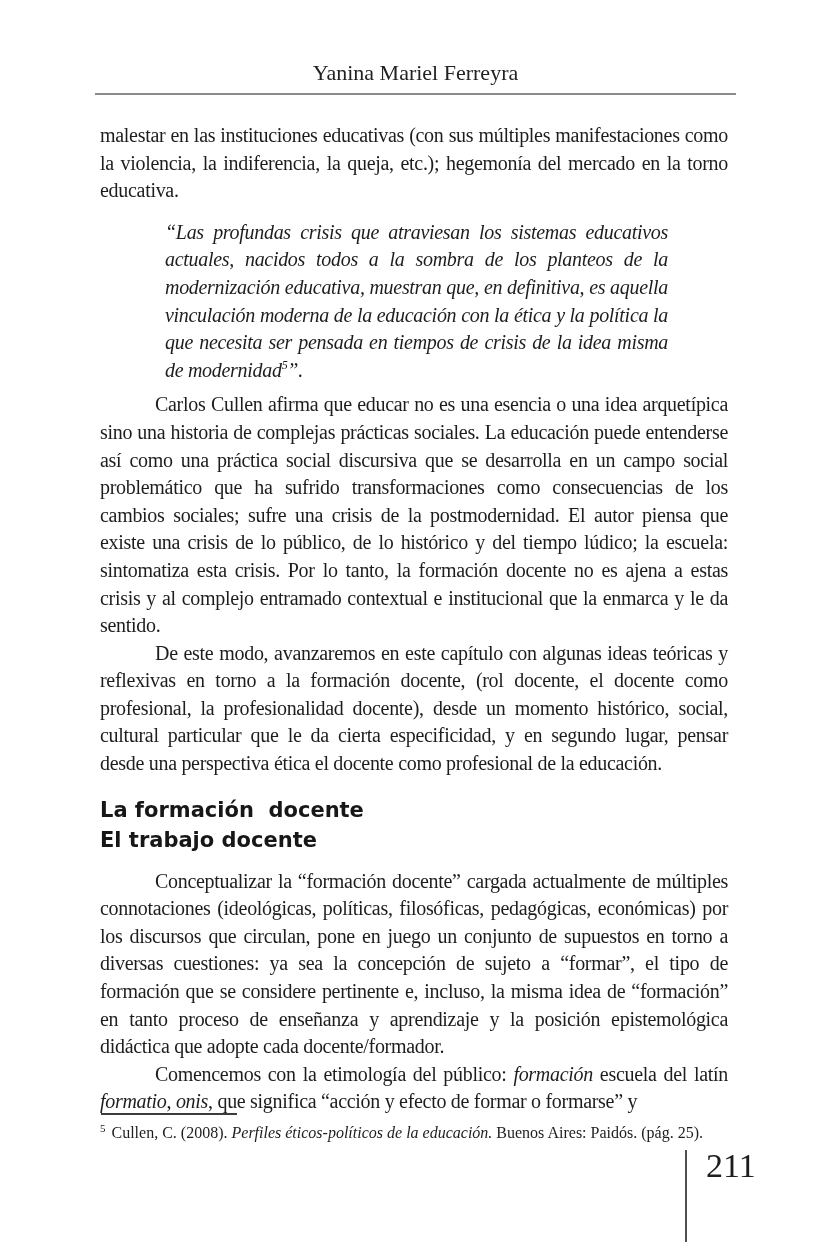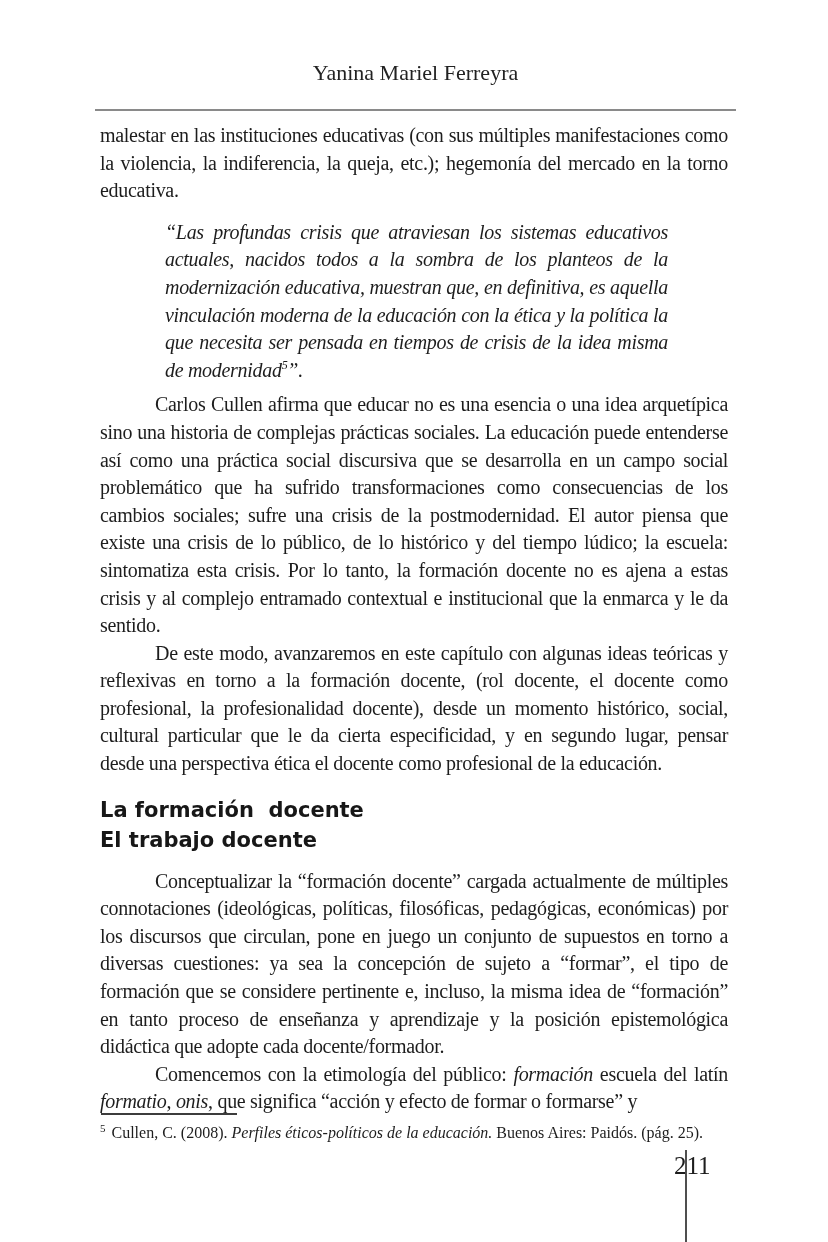--- a/index.html
+++ b/index.html
@@ -20,21 +20,21 @@
   .running-header {
     position: absolute;
     top: 60px;
     left: 95px;
     width: 641px;
     text-align: center;
     font-size: 22px;
     line-height: 26px;
     color: #222222;
     border-bottom: 2px solid #8a8a8a;
-    padding-bottom: 23px;
+    padding-bottom: 7px;
   }
   .text-block {
     position: absolute;
     top: 122px;
     left: 100px;
     width: 628px;
     font-size: 20px;
     line-height: 27.6px;
     letter-spacing: -0.3px;
     text-align: justify;
@@ -97,23 +97,23 @@
   .pagenum-rule {
     position: absolute;
     left: 685px;
     top: 1150px;
     width: 2px;
     height: 92px;
     background: #4f4f4f;
   }
   .pagenum {
     position: absolute;
-    left: 674px;
+    left: 706px;
     top: 1151px;
-    font-size: 25px;
+    font-size: 34px;
     line-height: 30px;
     color: #1d1d1d;
   }
 </style>
 </head>
 <body>
 
 <div class="page">
 
   <header class="running-header">

